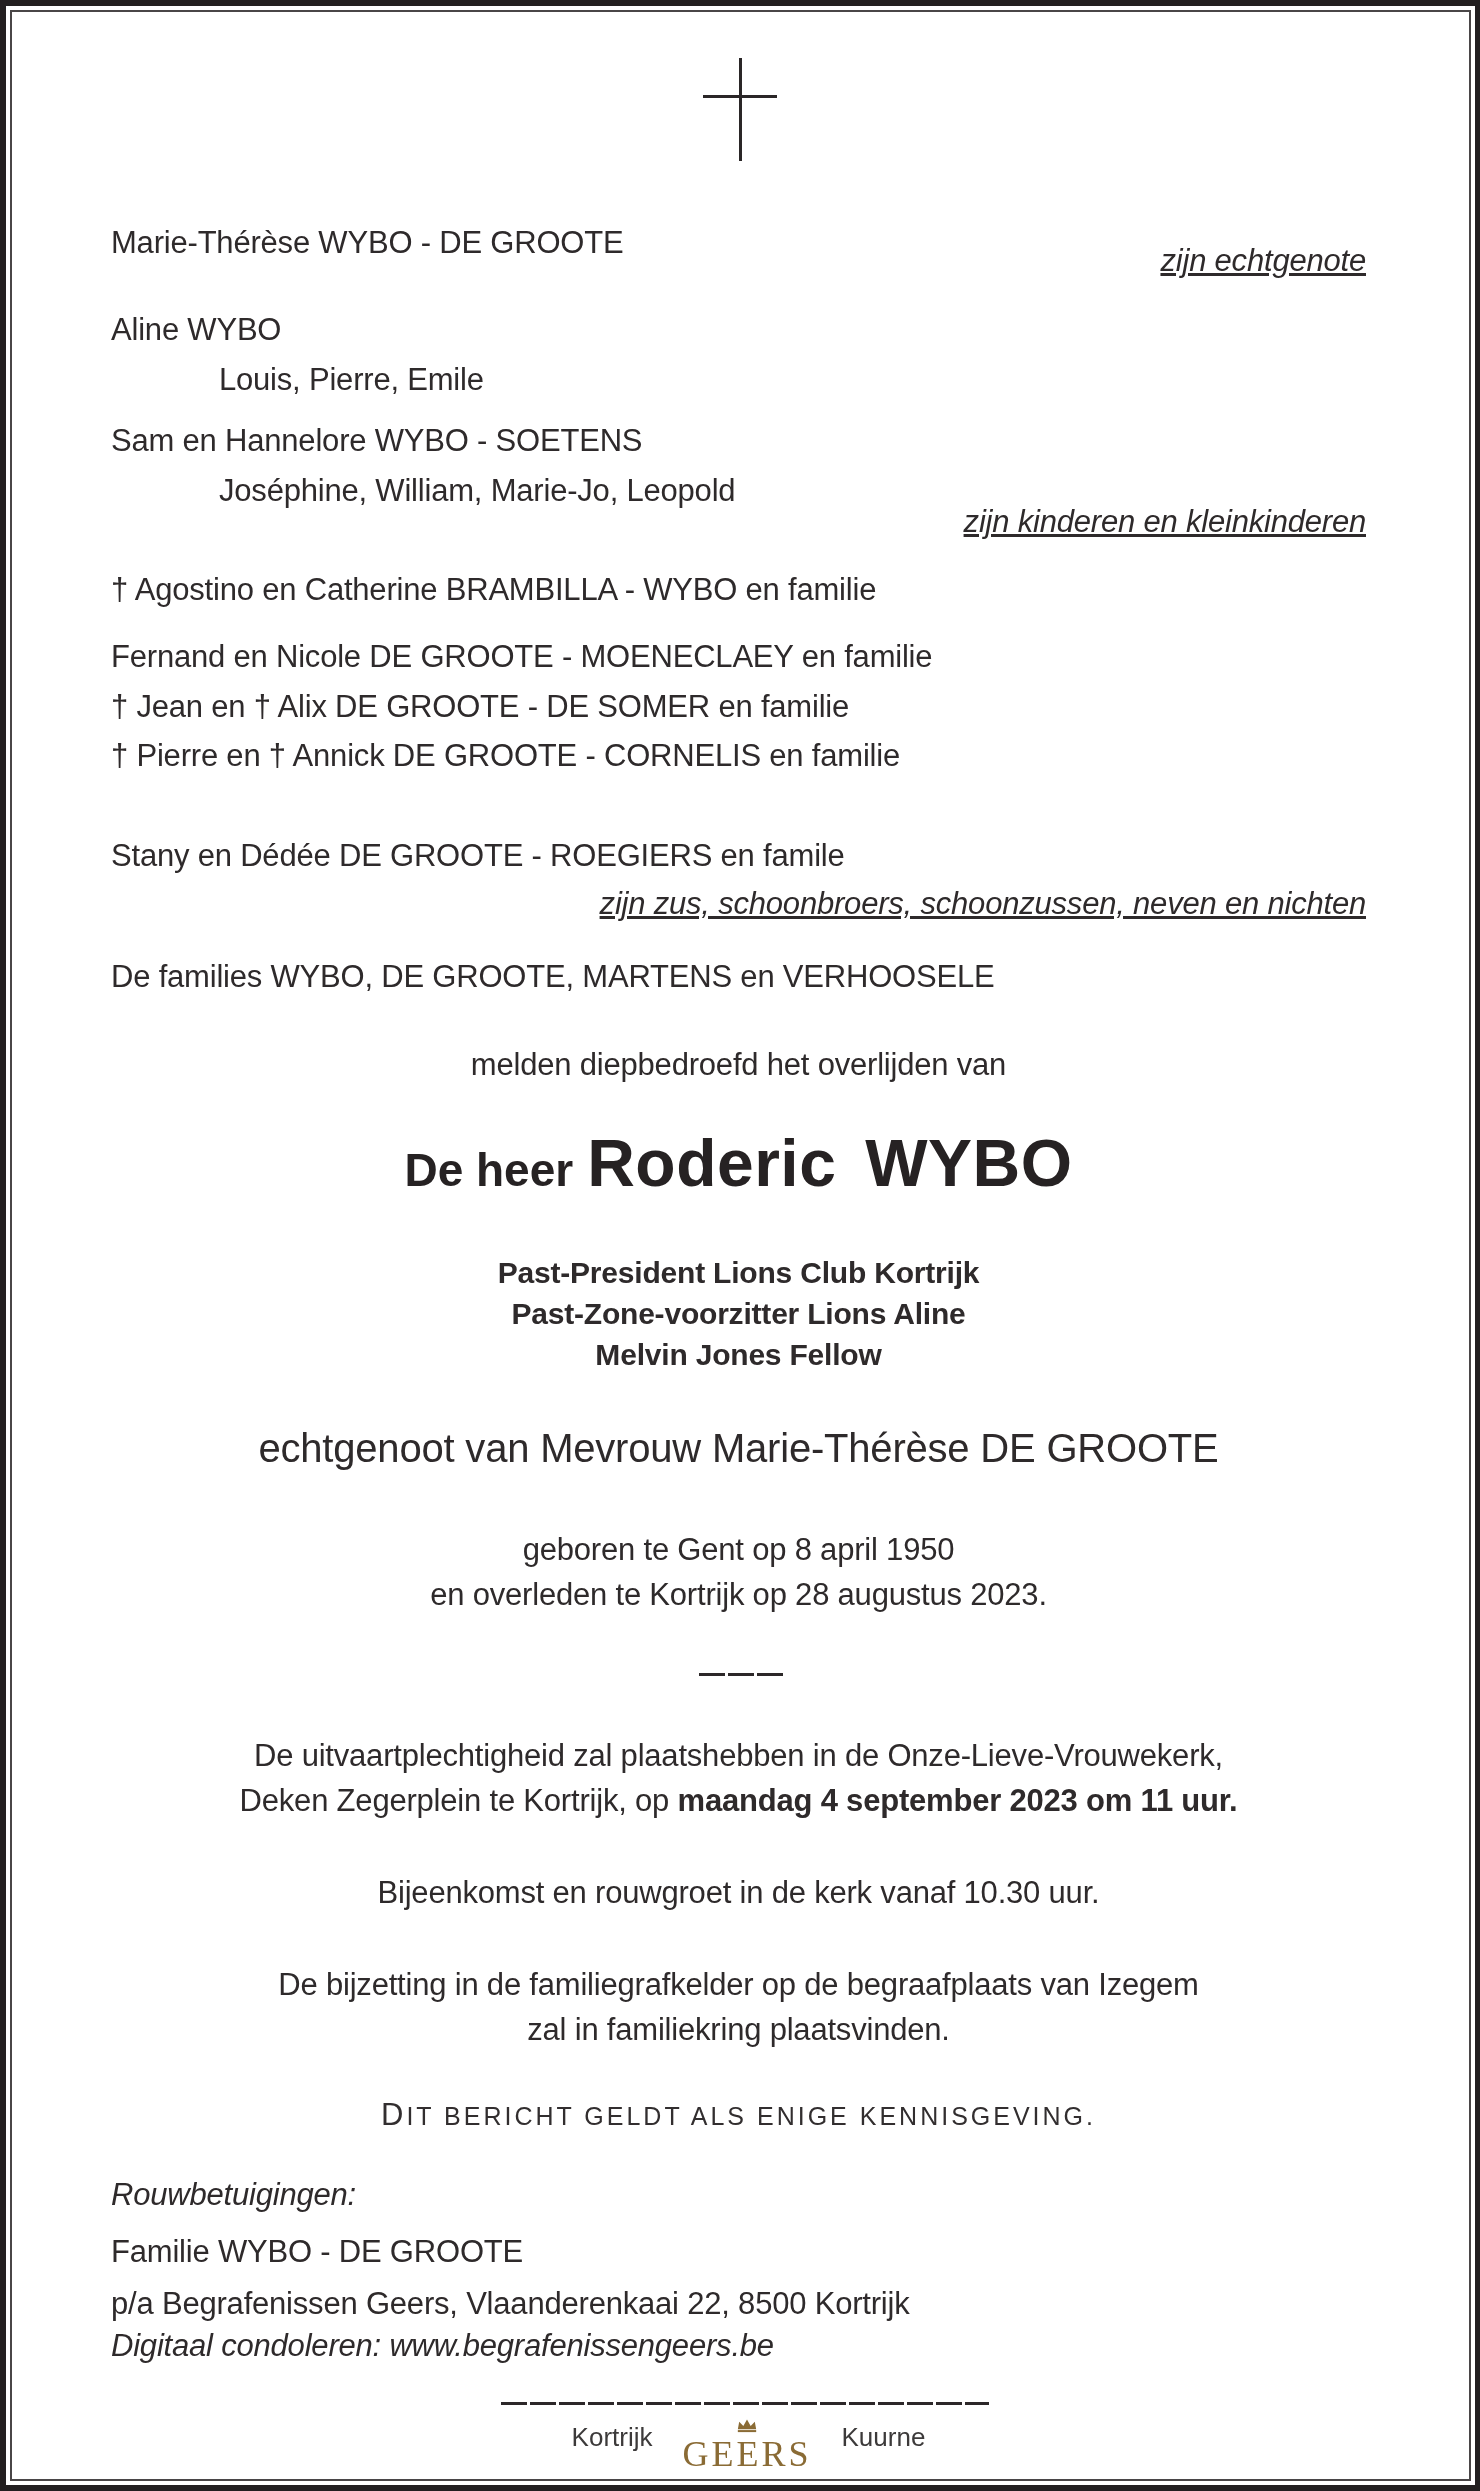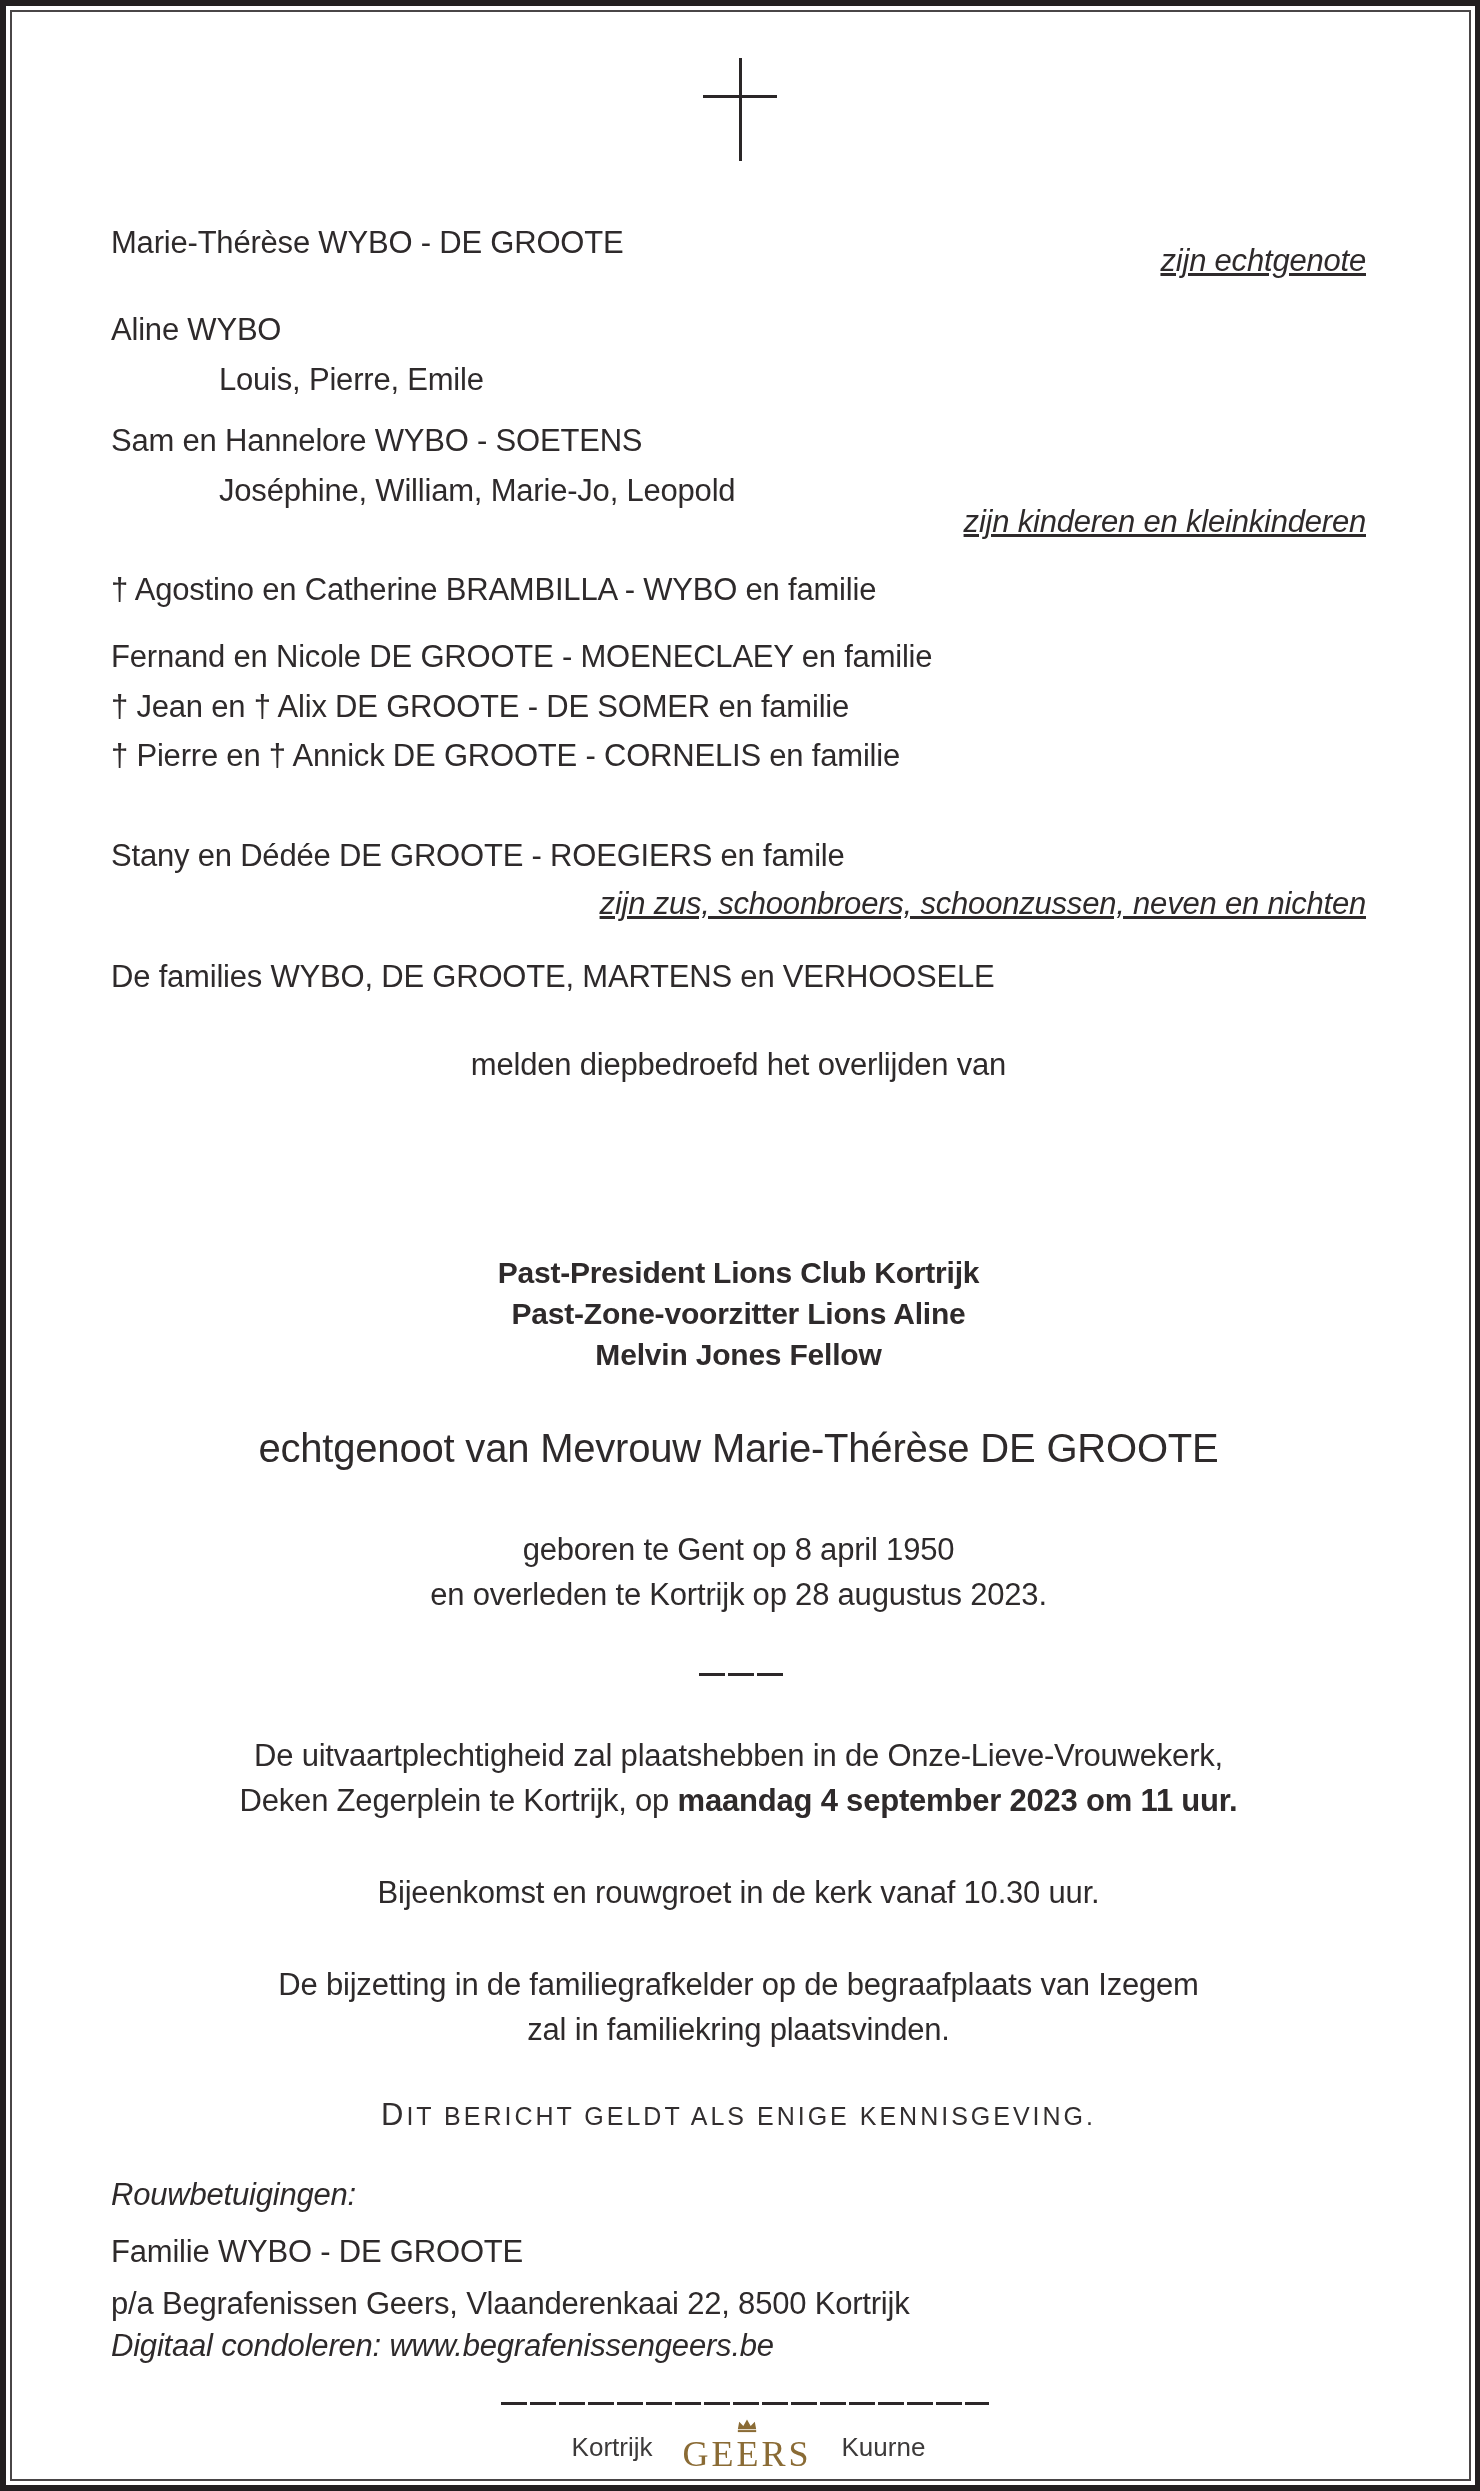--- a/index.html
+++ b/index.html
@@ -48,21 +48,21 @@
   }
   .rule.short{left:699px;top:1673px;width:85px;}
   .rule.long{left:501px;top:2402px;width:488px;}
 
   .notice{letter-spacing:3px;color:#322e2f;}
   .notice .initial{font-size:31px;}
   .notice .rest{font-size:25px;}
 
   .footer{
     position:absolute;left:16px;right:0;top:2422px;
-    display:flex;justify-content:center;align-items:center;gap:30px;
+    display:flex;justify-content:center;gap:30px;
   }
   .footer .city{font-size:26px;color:#3c3a3a;letter-spacing:0;}
   .brand{
     position:relative;
     font-family:"Liberation Serif","DejaVu Serif",serif;
     font-size:36px;letter-spacing:3px;color:#8a6b35;
     padding-top:14px;line-height:1;
   }
   .brand .crown{
     position:absolute;top:-4px;left:50%;transform:translateX(-50%);
@@ -94,20 +94,23 @@
   <div class="line" style="top:639px">Fernand en Nicole DE GROOTE - MOENECLAEY en familie</div>
   <div class="line" style="top:689px">† Jean en † Alix DE GROOTE - DE SOMER en familie</div>
   <div class="line" style="top:738px">† Pierre en † Annick DE GROOTE - CORNELIS en familie</div>
   <div class="line" style="top:838px">Stany en Dédée DE GROOTE - ROEGIERS en famile</div>
   <div class="line right" style="top:886px">zijn zus, schoonbroers, schoonzussen, neven en nichten</div>
 
   <div class="line" style="top:959px">De families WYBO, DE GROOTE, MARTENS en VERHOOSELE</div>
 
   <div class="line center" style="top:1047px">melden diepbedroefd het overlijden van</div>
 
+  <div class="big-title">
+    <span class="prefix">De heer</span><span class="name">Roderic WYBO</span>
+  </div>
 
   <div class="line center honor" style="top:1256px">Past-President Lions Club Kortrijk</div>
   <div class="line center honor" style="top:1297px">Past-Zone-voorzitter Lions Aline</div>
   <div class="line center honor" style="top:1338px">Melvin Jones Fellow</div>
 
   <div class="line center spouse-big" style="top:1425px">echtgenoot van Mevrouw Marie-Thérèse DE GROOTE</div>
 
   <div class="line center" style="top:1532px">geboren te Gent op 8 april 1950</div>
   <div class="line center" style="top:1577px">en overleden te Kortrijk op 28 augustus 2023.</div>
 

